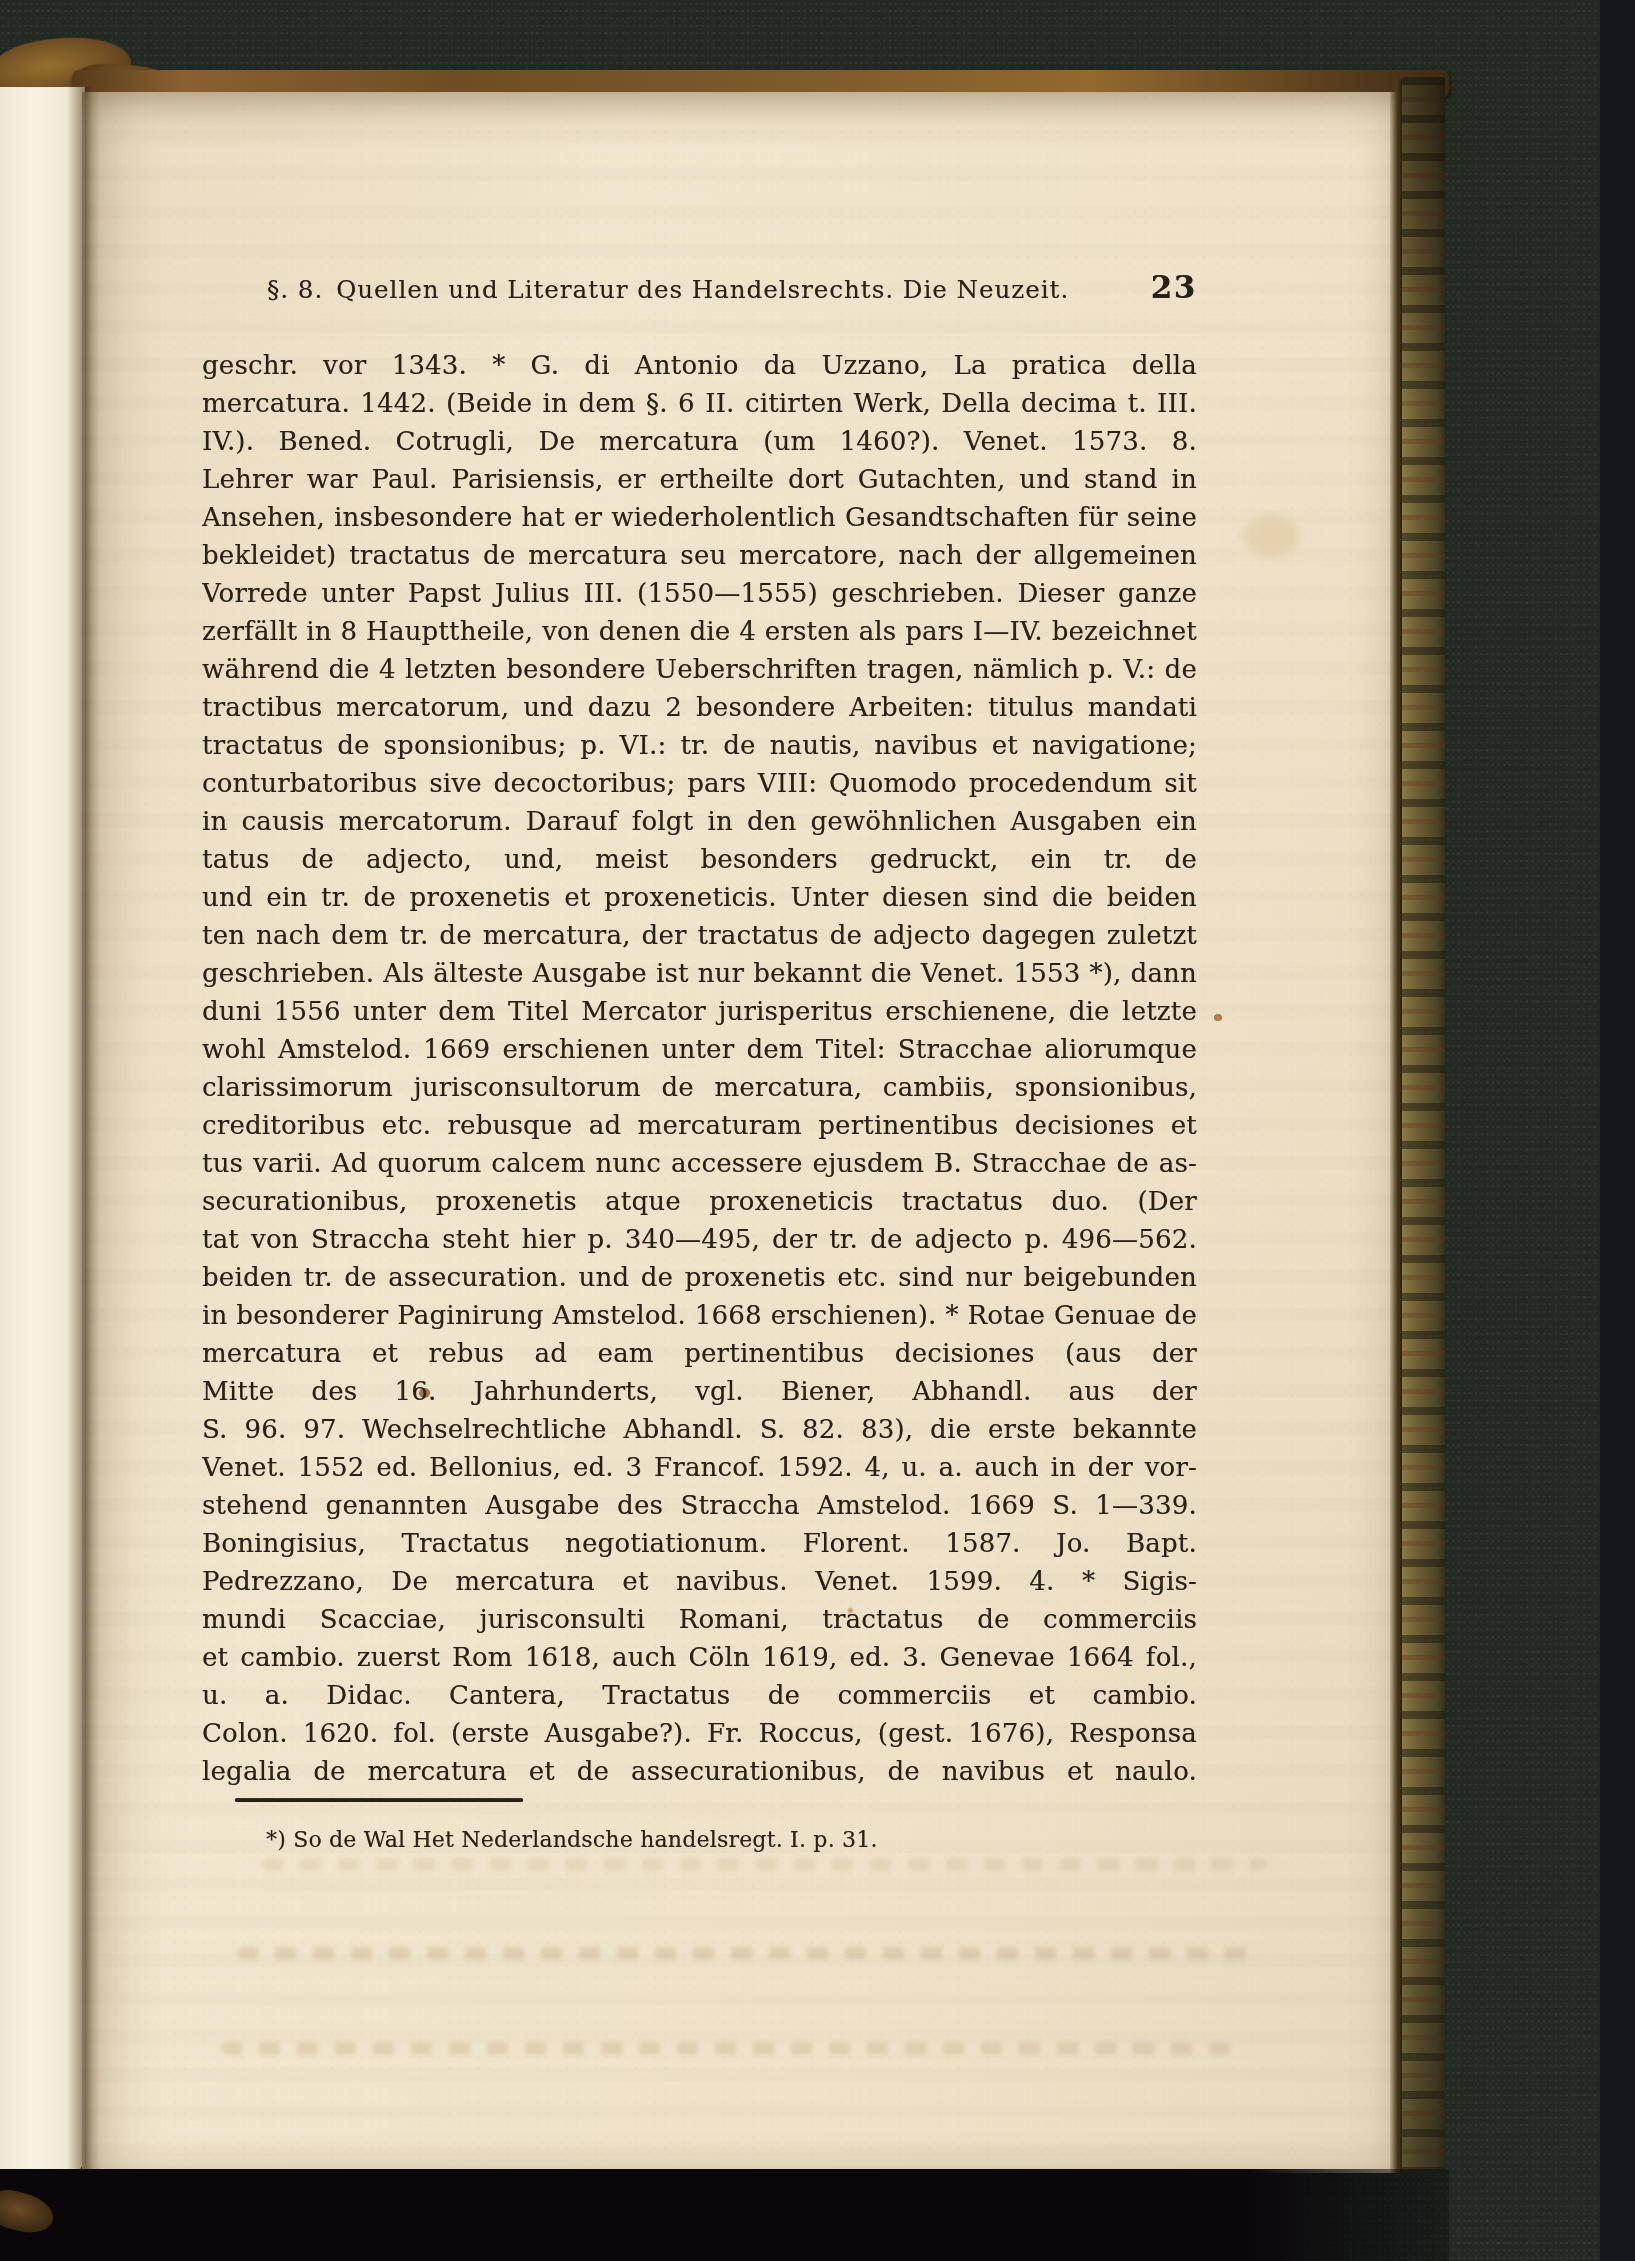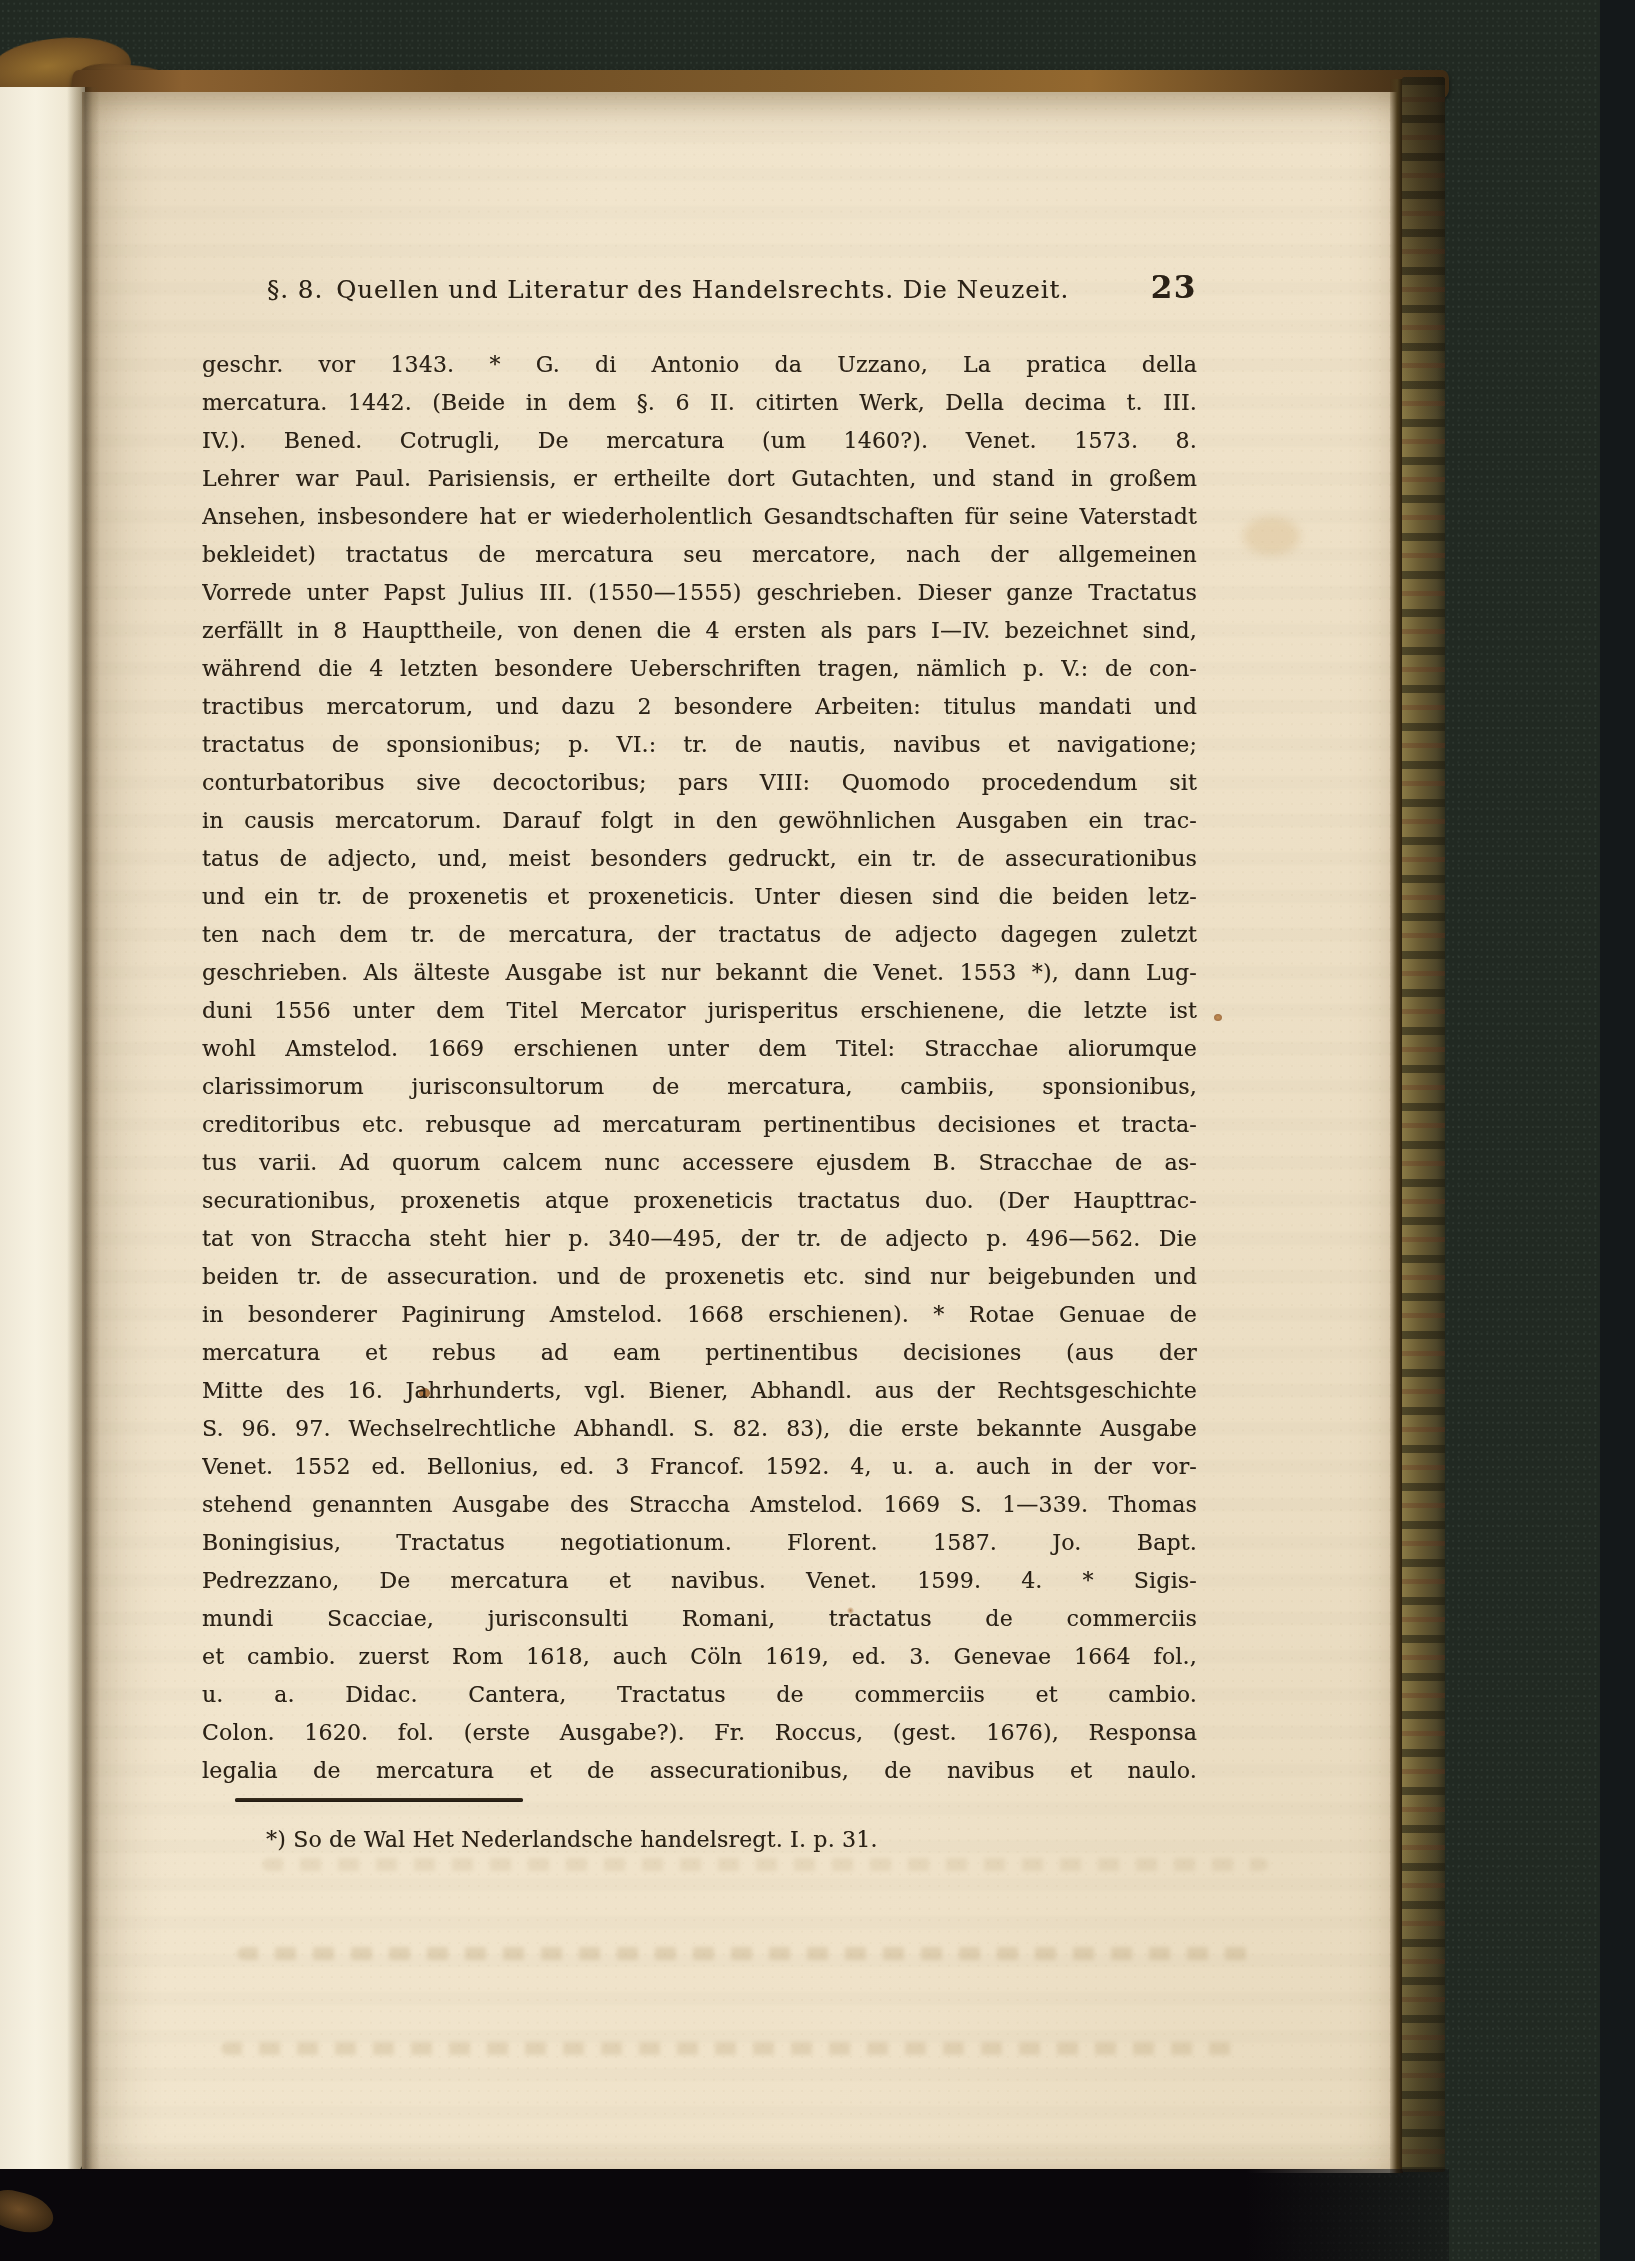--- a/index.html
+++ b/index.html
@@ -61,21 +61,21 @@
   .s4{left:765px;top:1515px;width:6.5px;height:6.5px;background:radial-gradient(#9c5c22,transparent 75%);opacity:.7;}
 
   
   .content{position:relative;padding:178px 203px 0 120px;color:#2a2116;
     text-shadow:0.2px 0.2px 0.3px rgba(45,33,16,.45);}
   .header{display:flex;align-items:baseline;line-height:34px;}
   .hdr-title{flex:1;text-align:center;font-size:24.5px;letter-spacing:1px;white-space:nowrap;}
   .hdr-title .section{margin-right:13px;}
   .page-num{font-size:31px;font-weight:bold;letter-spacing:1.6px;margin-left:16.4px;text-align:center;}
   .body{margin-top:39px;}
-  .line{height:38px;line-height:38px;font-size:22px;letter-spacing:0.2px;
+  .line{height:38px;line-height:38px;font-size:26px;letter-spacing:0.2px;
     text-align:justify;text-align-last:justify;overflow:hidden;}
   .fn-rule{margin:8.2px 0 0 33px;width:288px;height:4.1px;border-radius:1.6px;
     background:linear-gradient(#3a2f1f,#1f1810);}
   .footnote{margin:21px 0 0 64px;font-size:22px;line-height:33px;letter-spacing:0.2px;}
 
   
   .edge-line{position:absolute;left:1390px;top:79px;width:13px;height:2094px;
     background:linear-gradient(90deg,rgba(60,44,18,.15),#4a3a1c 55%,#241a0c);}
   .fore-edge{position:absolute;left:1402px;top:77px;width:43px;height:2095px;border-radius:2.5px;
     background:

